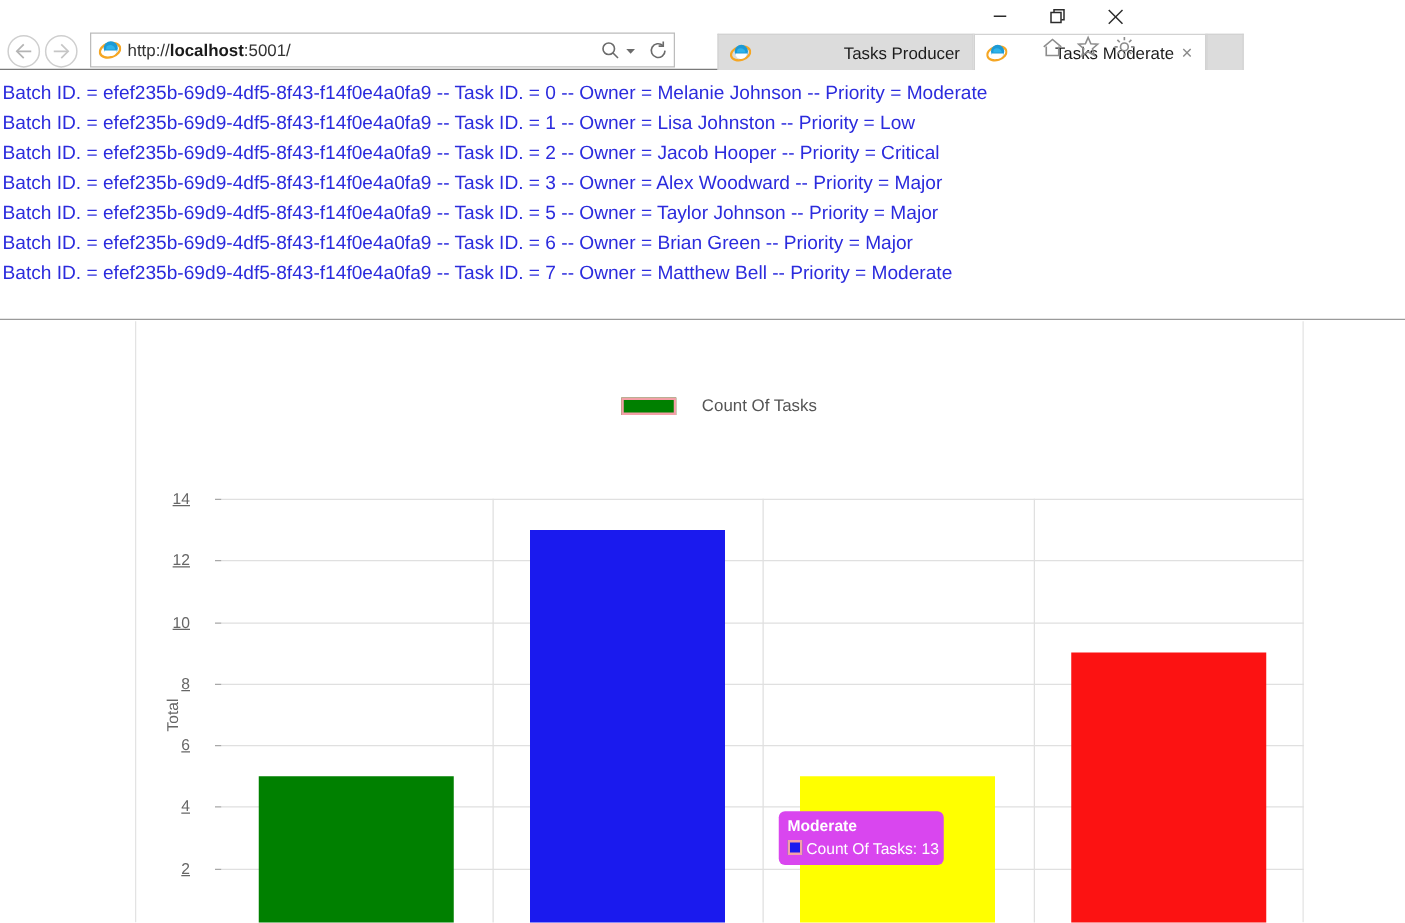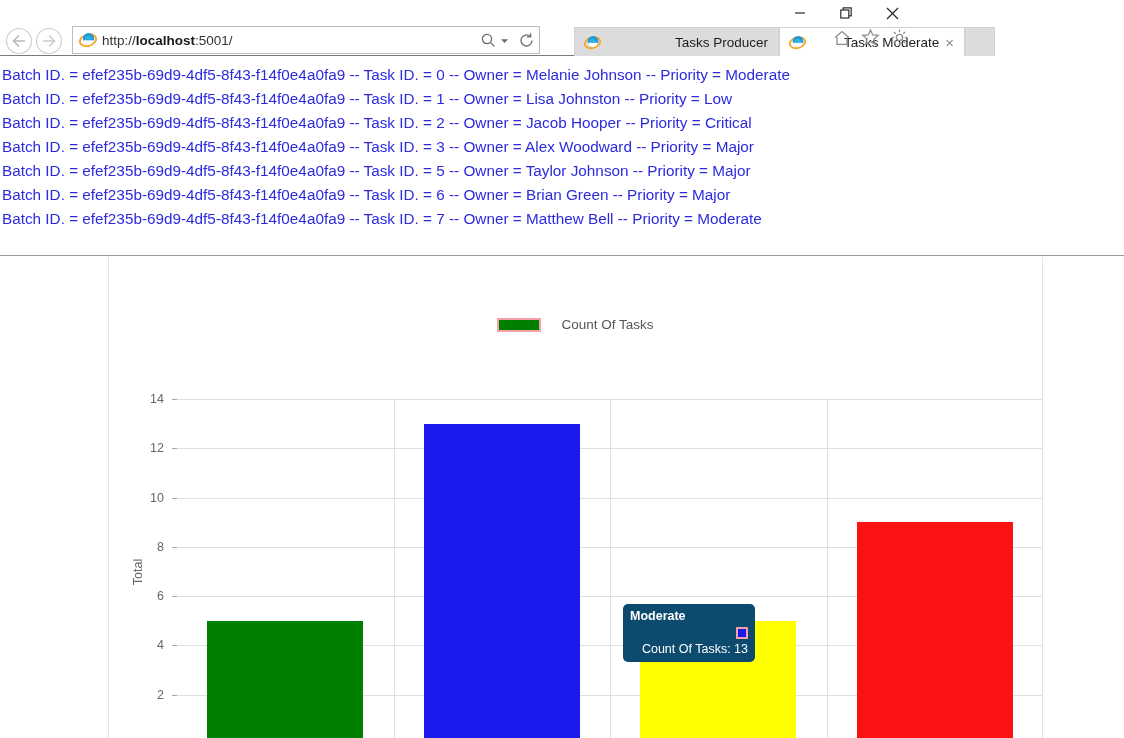--- a/index.html
+++ b/index.html
@@ -160,24 +160,25 @@
   }
   .gridline {
     position: absolute; left: 0; width: 100%;
     height: 0; border-top: 1px solid #e0e0e0;
   }
   .vgrid {
     position: absolute; top: 0; height: 345px;
     width: 0; border-left: 1px solid #e0e0e0;
   }
   .ytick-label {
-    position: absolute; right: 100%; margin-right: 13px;
+    position: absolute; right: 100%; margin-right: 25px;
     font-size: 12.5px; color: #666666;
     transform: translateY(-50%);
     white-space: nowrap;
+    text-decoration: underline;
   }
   .ytick-mark {
     position: absolute; right: 100%; width: 5px; height: 0;
     border-top: 1px solid #a8a8a8;
   }
   .bar {
     position: absolute; bottom: 0;
   }
   #y-axis-title {
     position: absolute;
@@ -195,21 +196,21 @@
     background: #2f2f2f;
     border-radius: 5px;
     padding: 5px 7px 6px 7px;
     color: #ffffff;
     z-index: 30;
   }
   #tooltip-title {
     font-size: 12.5px; font-weight: bold; line-height: 15px;
   }
   #tooltip-row {
-    display: flex; align-items: flex-end; gap: 3px; margin-top: 3px; flex-direction: column;
+    display: flex; align-items: flex-start; gap: 3px; margin-top: 3px;
   }
   #tooltip-swatch {
     width: 12px; height: 12px; flex: 0 0 12px;
     background: #1a1aee;
     border: 2px solid #f4a0a8;
   }
   #tooltip-text { font-size: 12.5px; line-height: 14px; white-space: nowrap; }
 </style>
 </head>
 <body>
@@ -391,21 +392,21 @@
         <div class="ytick-label" style="top: 0px;">14</div>
         <div class="vgrid" style="left: 216.5px;"></div>
         <div class="vgrid" style="left: 433px;"></div>
         <div class="vgrid" style="left: 649.5px;"></div>
         <div class="bar" style="left: 30.31px; width: 155.88px; height: 123.214px; background: rgb(0, 128, 0);"></div>
         <div class="bar" style="left: 246.81px; width: 155.88px; height: 320.357px; background: rgb(26, 26, 238);"></div>
         <div class="bar" style="left: 463.31px; width: 155.88px; height: 123.214px; background: rgb(255, 255, 0);"></div>
         <div class="bar" style="left: 679.81px; width: 155.88px; height: 221.786px; background: rgb(252, 18, 18);"></div>
       </div>
 
-    <div id="tooltip" style="background: #0c4a6e; display: block;">
+    <div id="tooltip" style="background: #d946ef; display: block; margin-top: 45px;">
       <div id="tooltip-title">Moderate</div>
       <div id="tooltip-row">
         <span id="tooltip-swatch" style="background: rgb(26, 26, 238); border-color: rgb(244, 160, 168);"></span>
         <span id="tooltip-text">Count Of Tasks: 13</span>
       </div>
     </div>
 
   </div>
 </div>
 

